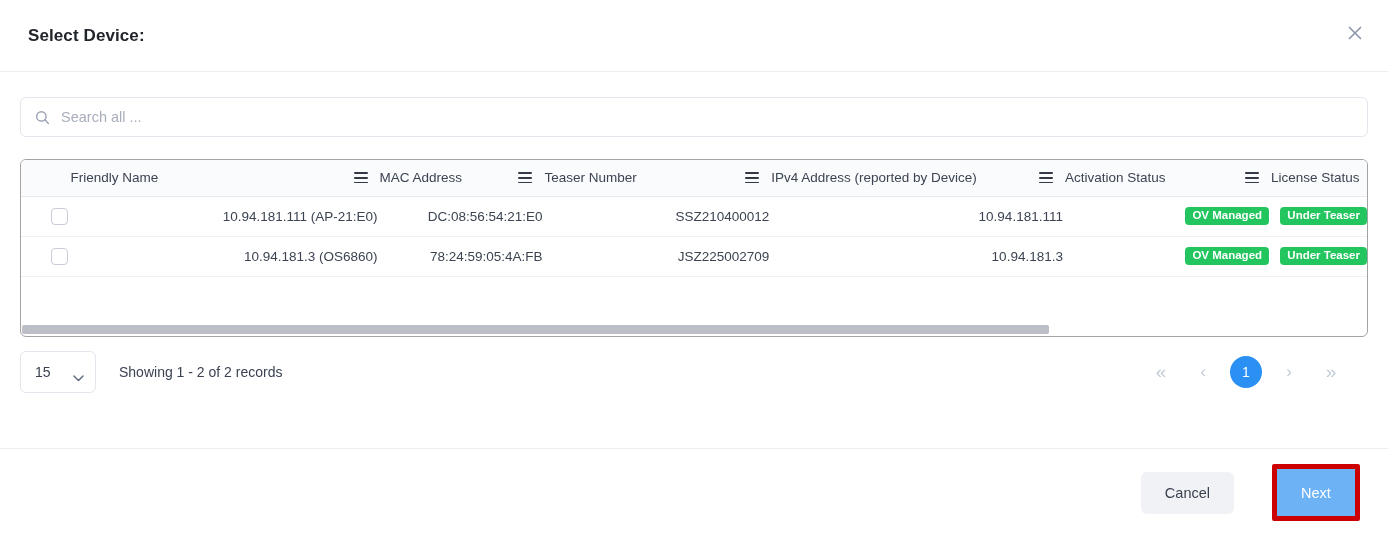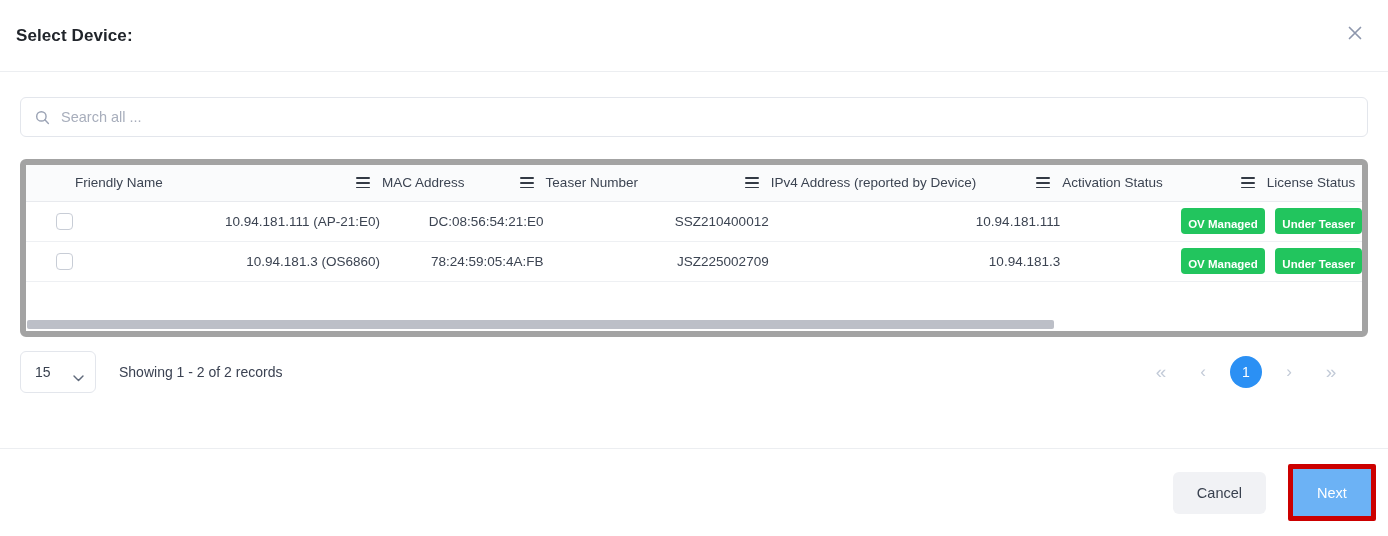--- a/index.html
+++ b/index.html
@@ -13,21 +13,21 @@
 
   
   .dialog-header {
     position: relative;
     height: 72px;
     border-bottom: 1px solid #eceef1;
     display: flex;
     align-items: center;
   }
   .dialog-title {
-    margin-left: 16px;
+    margin-left: 28px;
     font-size: 17px;
     font-weight: bold;
     color: #21252b;
     letter-spacing: .1px;
   }
   .close-btn {
     position: absolute;
     right: 22px;
     top: 22px;
     width: 22px; height: 22px;
@@ -55,21 +55,21 @@
     font-family: "Liberation Sans", sans-serif;
     font-size: 14.5px;
     color: #3b4252;
     background: transparent;
   }
   .search-input::placeholder { color: #a8aebc; }
 
   
   .table-outer {
     margin-top: 22px;
-    border: 6px solid #a3a3a3;
+    border: 1px solid #a3a3a3;
     border-radius: 6px 6px 6px 6px;
     position: relative;
     height: 178px;
     background: #fff;
     overflow: hidden;
   }
   table.device-table {
     width: 100%;
     border-collapse: collapse;
     table-layout: fixed;
@@ -116,21 +116,21 @@
     display: inline-block;
     cursor: pointer;
     vertical-align: middle;
   }
 
   .badge {
     display: inline-block;
     color: #ffffff;
     font-size: 11.5px;
     font-weight: bold;
-    padding: 11px 7px 4px 7px;
+    padding: 3px 7px 4px 7px;
     border-radius: 4px;
     line-height: 1;
     white-space: nowrap;
   }
 
   
   col.c-cb     { width: 46px; }
   col.c-name   { width: 300px; }
   col.c-mac    { width: 160px; }
   col.c-serial { width: 220px; }
@@ -209,21 +209,22 @@
   
   .footer {
     position: absolute;
     left: 0; right: 0;
     top: 448px;
     height: 88px;
     border-top: 1px solid #eceef1;
     display: flex;
     align-items: center;
     justify-content: flex-end;
-    gap: 0;
+    padding-right: 16px;
+    gap: 16px;
   }
   .btn {
     height: 42px;
     border-radius: 6px;
     border: 0;
     font-family: "Liberation Sans", sans-serif;
     font-size: 14.5px;
     cursor: pointer;
     display: inline-flex;
     align-items: center;

